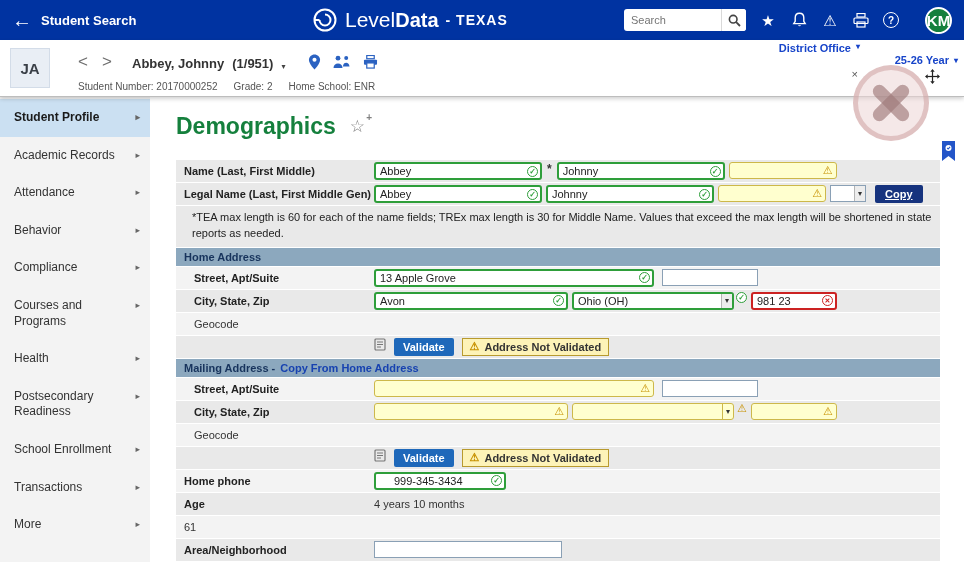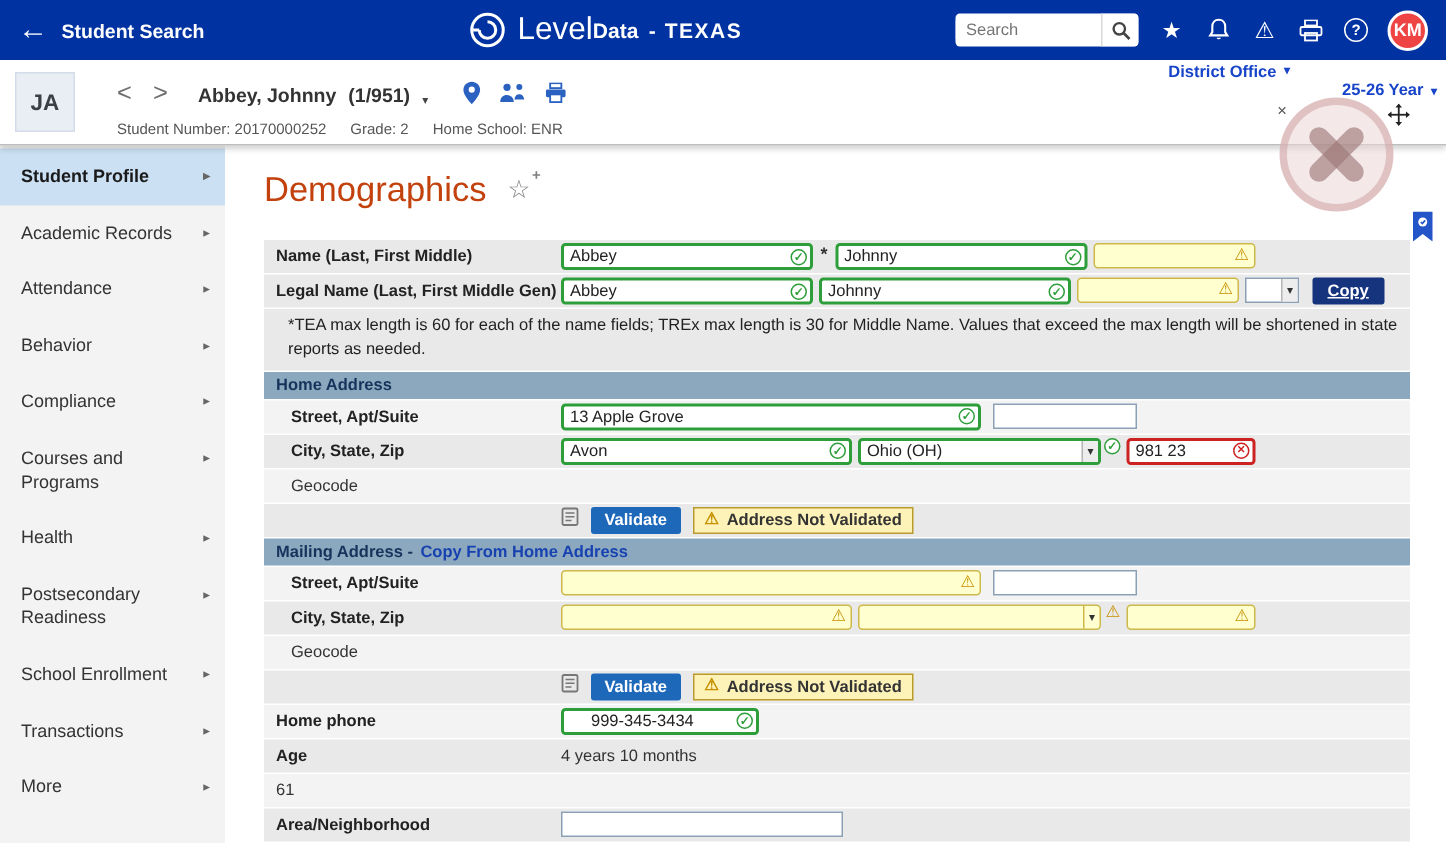--- a/index.html
+++ b/index.html
@@ -6,29 +6,29 @@
   html,body { width:964px; height:562px; overflow:hidden; }
   body { position:relative; background:#fff; font-family:"Liberation Sans", sans-serif; }
 
   
   .topbar { height:40px; background:#0033A1; display:flex; align-items:center; padding:0 12px; position:relative; color:#fff; box-sizing:border-box; }
   .back { display:flex; align-items:center; gap:9px; cursor:pointer; }
   .back-arrow { font-size:20px; line-height:1; }
   .topbar-title { font-size:13px; font-weight:700; }
   .brand { position:absolute; left:312px; top:0; height:40px; display:flex; align-items:center; }
   .brand-level { font-size:21px; font-weight:400; margin-left:7px; }
-  .brand-data { font-size:14px; font-weight:700; }
+  .brand-data { font-size:20px; font-weight:700; }
   .brand-region { font-size:14px; font-weight:700; margin-left:7px; letter-spacing:1px; }
   .topbar-right { margin-left:auto; display:flex; align-items:center; gap:13px; }
   .searchbox { display:flex; align-items:center; background:#fff; border-radius:3px; height:22px; width:122px; overflow:hidden; }
   .searchbox input { border:none; outline:none; flex:1; padding:0 7px; font-size:11px; color:#333; min-width:0; font-family:inherit; }
   .search-btn { width:24px; height:100%; display:flex; align-items:center; justify-content:center; border-left:1px solid #d9d9d9; cursor:pointer; background:#fff; }
   .tb-icon { font-size:15px; line-height:1; cursor:pointer; display:flex; align-items:center; justify-content:center; width:18px; }
   .q-circle { width:16px; height:16px; border:1.5px solid #fff; border-radius:50%; font-size:10px; font-weight:700; display:flex; align-items:center; justify-content:center; cursor:pointer; box-sizing:border-box; }
-  .avatar { width:27px; height:27px; border-radius:50%; background:#ef4444; border:2px solid #fff; color:#fff; font-size:12px; font-weight:700; display:flex; align-items:center; justify-content:center; box-sizing:border-box; cursor:pointer; flex-shrink:0; }
+  .avatar { width:27px; height:27px; border-radius:50%; background:#15803d; border:2px solid #fff; color:#fff; font-size:15px; font-weight:700; display:flex; align-items:center; justify-content:center; box-sizing:border-box; cursor:pointer; flex-shrink:0;margin-left:13px; }
 
   
   .studentbar { height:56px; background:#fff; position:relative; border-bottom:1px solid #bdbdbd; box-shadow:0 2px 4px rgba(0,0,0,0.18); z-index:5; }
   .ja-box { position:absolute; left:10px; top:8px; width:40px; height:40px; background:#E9EEF5; border:1px solid #D3DCE8; color:#3a3f47; font-size:15px; font-weight:700; display:flex; align-items:center; justify-content:center; box-sizing:border-box; }
   .nav-chev { position:absolute; top:12px; font-size:17px; color:#6e6e6e; cursor:pointer; background:none; border:none; font-family:inherit; }
   .nav-prev { left:78px; } .nav-next { left:102px; }
   .student-select { position:absolute; left:132px; top:16px; display:flex; align-items:flex-end; gap:8px; cursor:pointer; }
   .student-name { font-size:13px; font-weight:700; color:#333; }
   .student-count { font-size:13px; font-weight:700; color:#333; }
   .caret-sm { font-size:8px; color:#444; }
@@ -41,21 +41,21 @@
   .move-ic { position:absolute; right:24px; top:29px; cursor:move; display:flex; }
 
   
   .content { display:flex; height:466px; }
   .sidebar { width:150px; background:#F3F3F3; flex-shrink:0; padding-top:2px; box-sizing:border-box; }
   .side-item { padding:11px 10px 11px 14px; font-size:12px; color:#333; display:flex; justify-content:space-between; align-items:flex-start; gap:6px; cursor:pointer; line-height:1.3; }
   .side-item .arr { color:#666; font-size:9px; padding-top:2px; }
   .side-item.active { background:#CBE0F2; font-weight:700; color:#1a1a1a; }
   .main { flex:1; background:#fff; padding:16px 24px 0 26px; position:relative; overflow:hidden; }
   .title-row { display:flex; align-items:center; gap:14px; }
-  .page-title { font-size:23px; font-weight:400; color:#c2410c; }
+  .page-title { font-size:23px; font-weight:700; color:#15803d; }
   .fav-star { position:relative; color:#808080; font-size:17px; cursor:pointer; line-height:1; }
   .fav-star .plus { position:absolute; top:-5px; right:-7px; font-size:10px; font-weight:700; }
   .bookmark { position:absolute; right:8px; top:44px; cursor:pointer; display:flex; }
 
   
   .form { margin-top:20px; }
   .frow { display:flex; align-items:center; min-height:22px; padding:2px 8px; margin-bottom:1px; box-sizing:border-box; }
   .bg-a { background:#E9E9E9; } .bg-b { background:#F3F3F3; }
   .flabel { width:190px; flex-shrink:0; font-size:11px; font-weight:700; color:#222; box-sizing:border-box; }
   .flabel.plain { font-weight:400; color:#333; }

